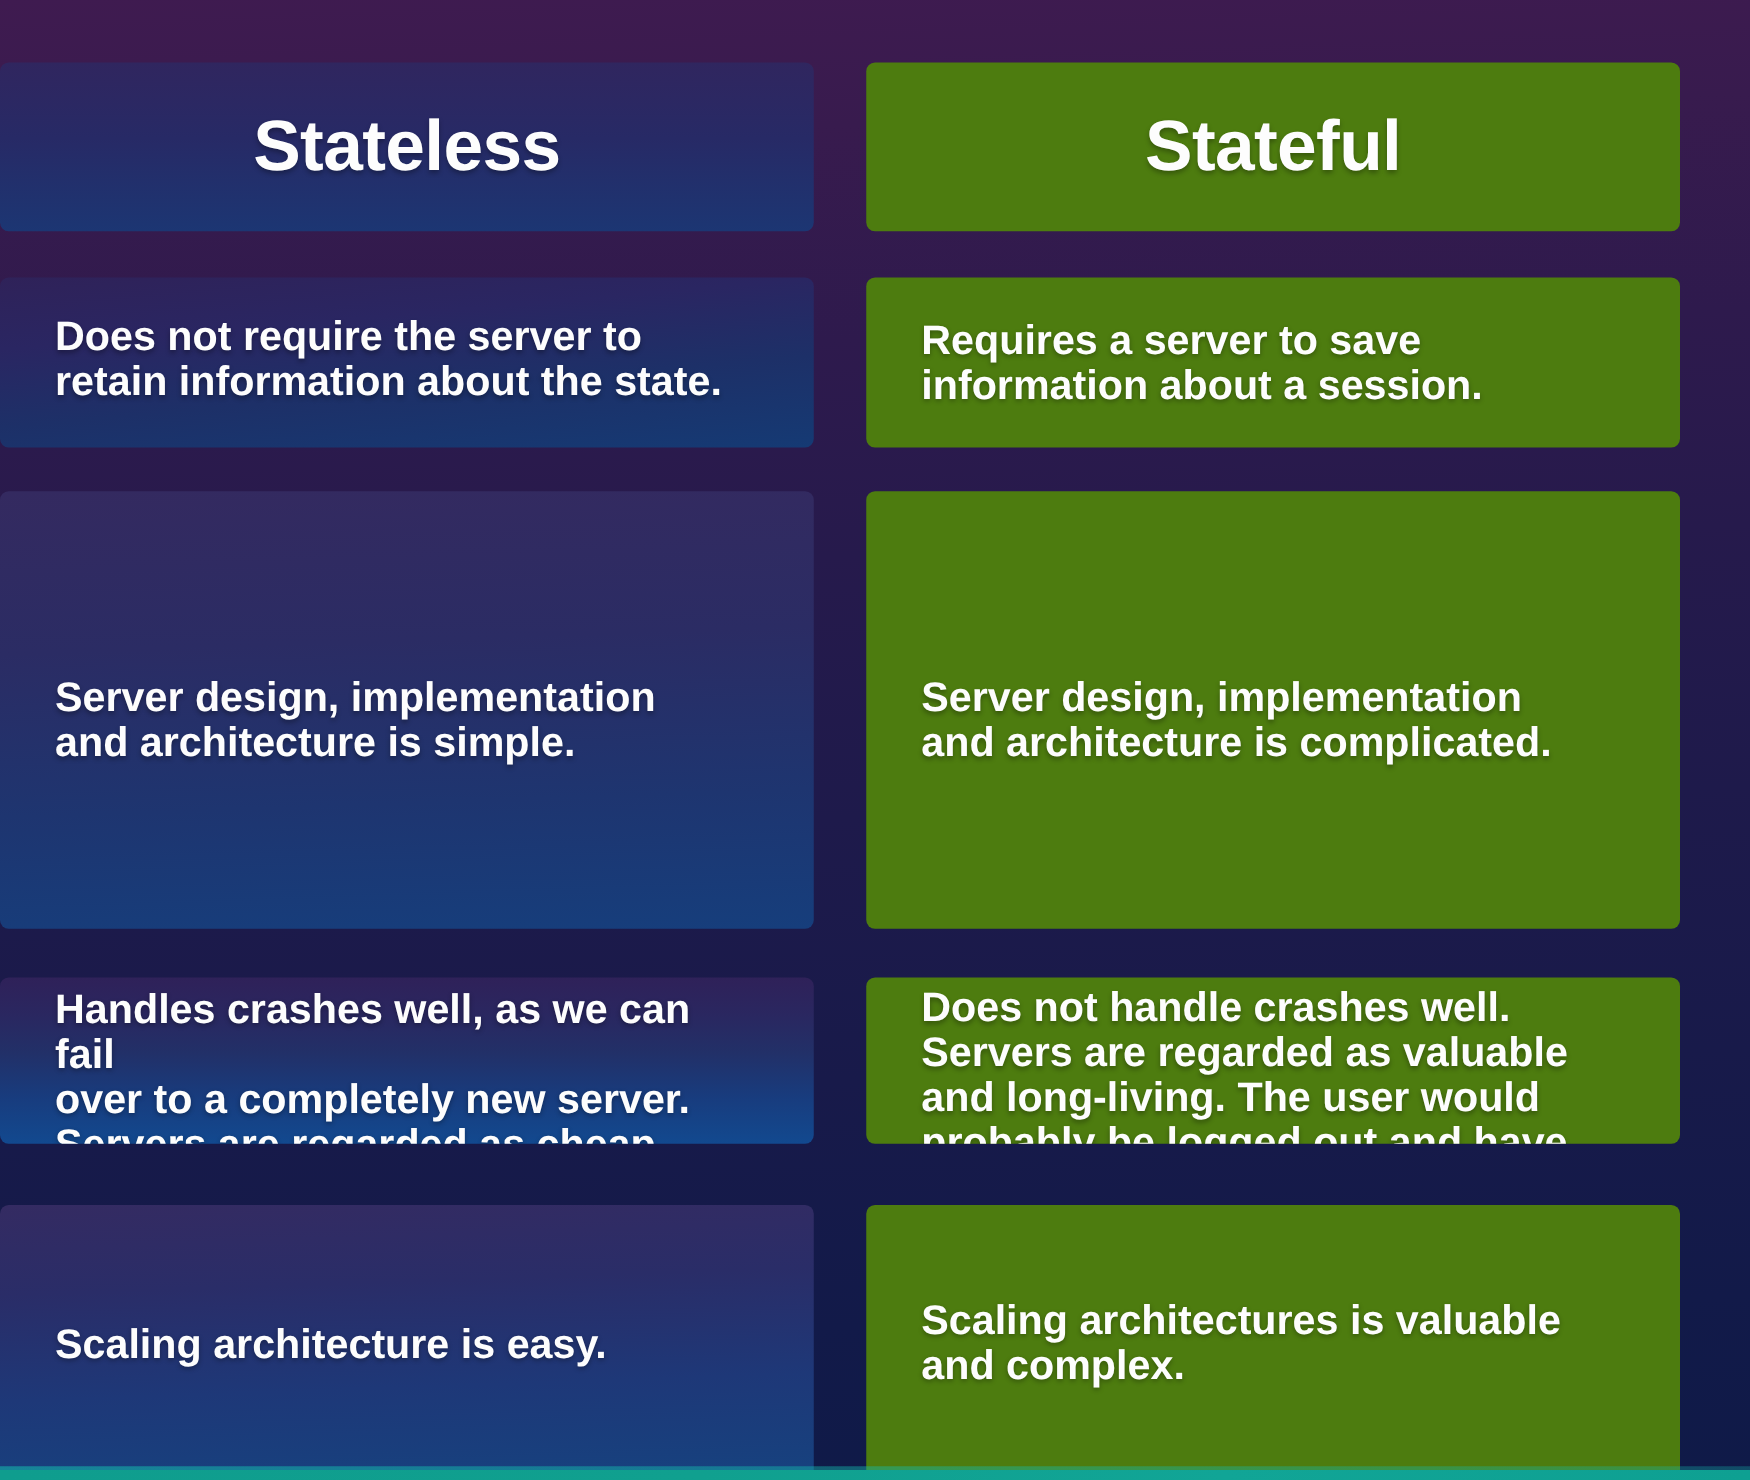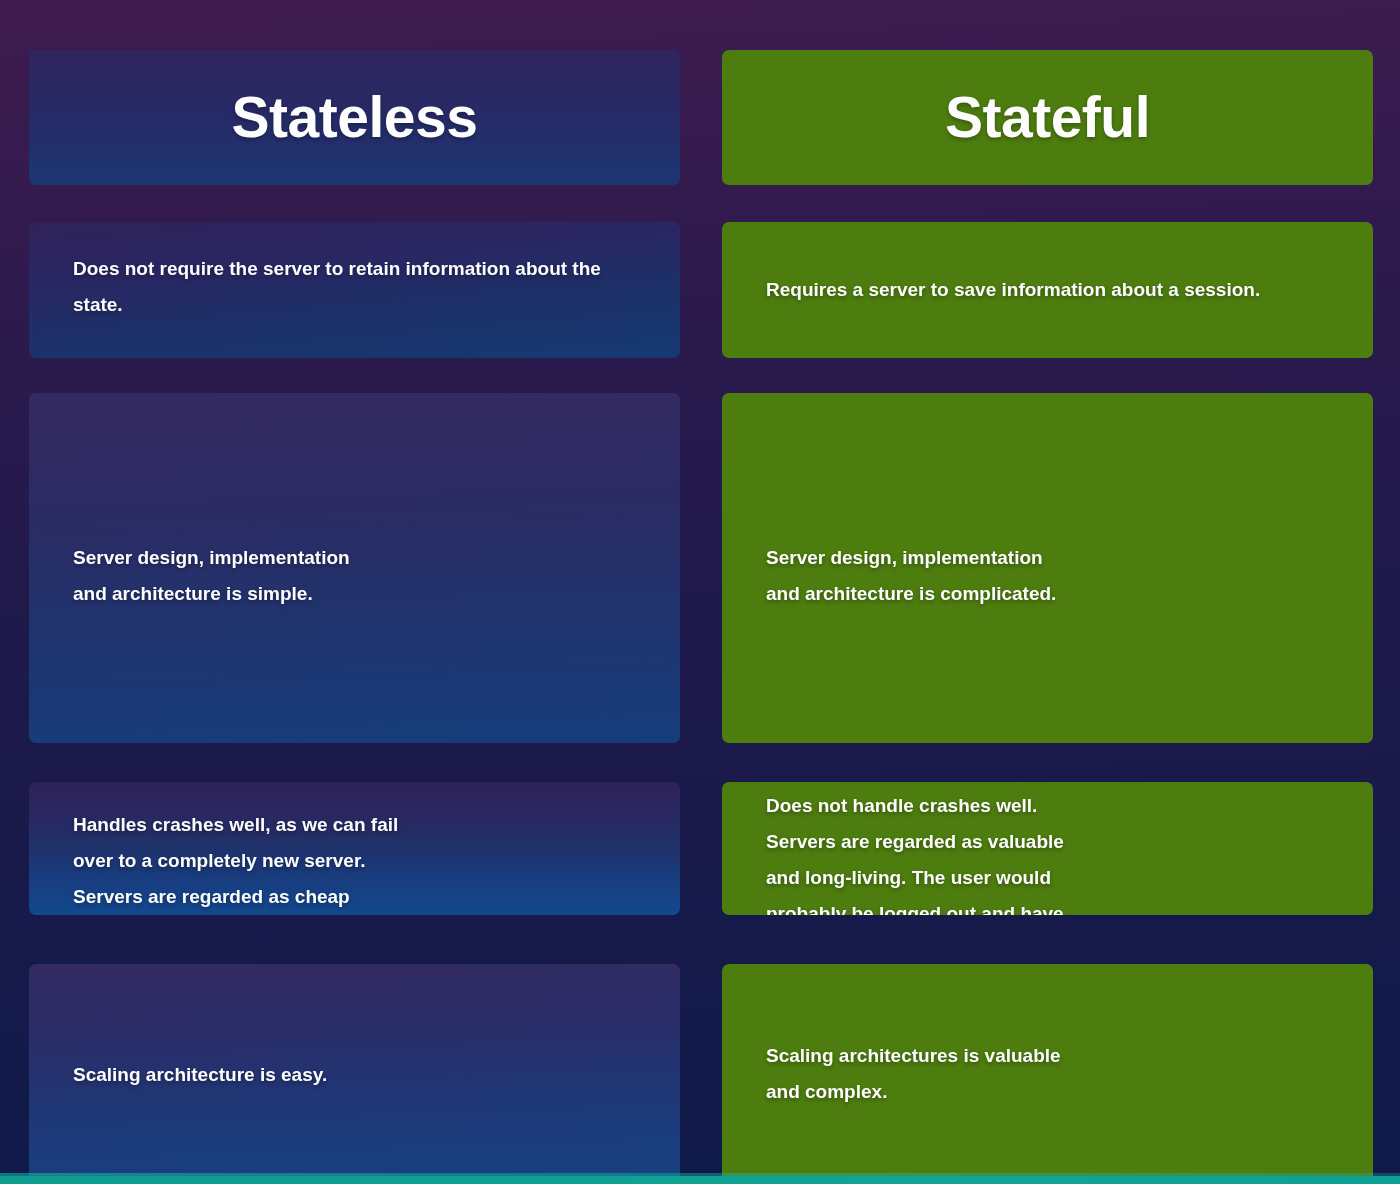--- a/index.html
+++ b/index.html
@@ -28,21 +28,20 @@
   
   .comparison-table {
     position: absolute;
     left: 0;
     top: 0;
     width: 1400px;
     height: 1184px;
     display: grid;
     grid-template-columns: 651px 42px 651px;
     grid-template-rows: 50px 135px 37px 136px 35px 350px 39px 133px 49px 219px;
-    padding-left: 29px;
   }
   .col-right { grid-column: 3; }
 
   
   .card {
     border-radius: 7px;
     padding: 0 44px;
     display: flex;
     flex-direction: column;
     justify-content: center;
@@ -88,21 +87,21 @@
   }
   .card-r3.card-left {
     background: linear-gradient(180deg, #2f2159 0%, #2a2760 22%, #223068 45%, #183c7e 72%, #12498f 100%);
     justify-content: center;
   }
   .card-r4.card-left {
     background: linear-gradient(178deg, #342b62 0%, #2a2d68 30%, #1e3878 65%, #16427f 100%);
   }
 
   .card-body-text {
-    font-size: 19px;
+    font-size: 33px;
     font-weight: 700;
     line-height: 36px;
     color: #fdfdfd;
     text-shadow: 0 2px 4px rgba(0,0,0,0.32);
     white-space: pre-line;
   }
 
   
   .card-r2 .card-body-text { margin-top: 16px; }
   .card-r3 .card-body-text { margin-top: -6px; }

